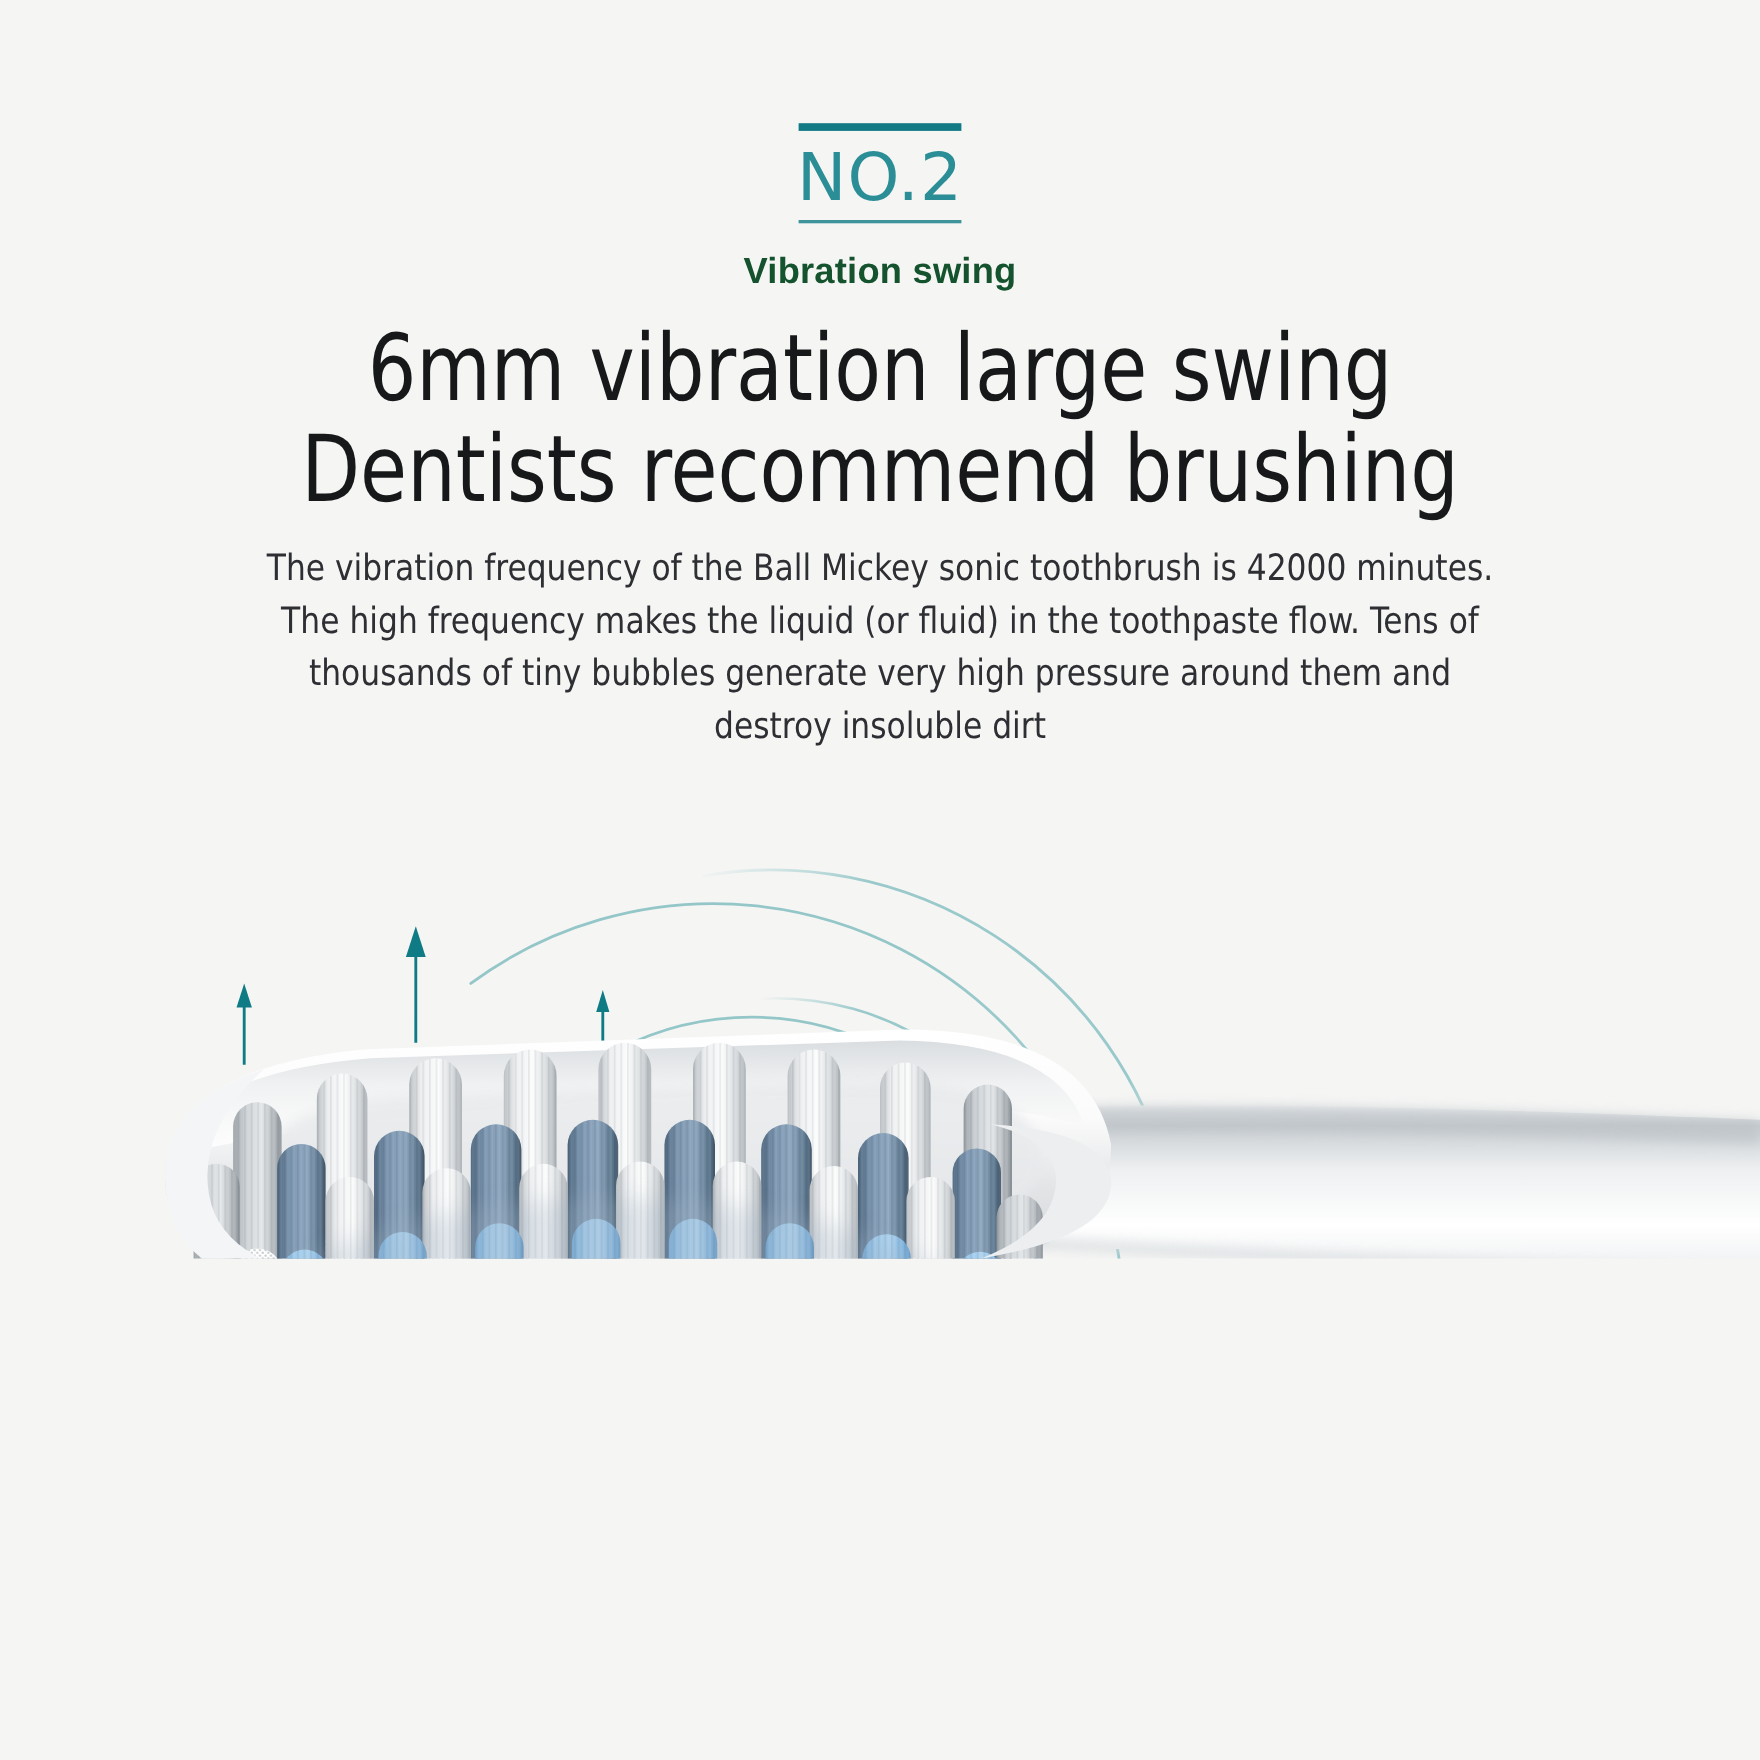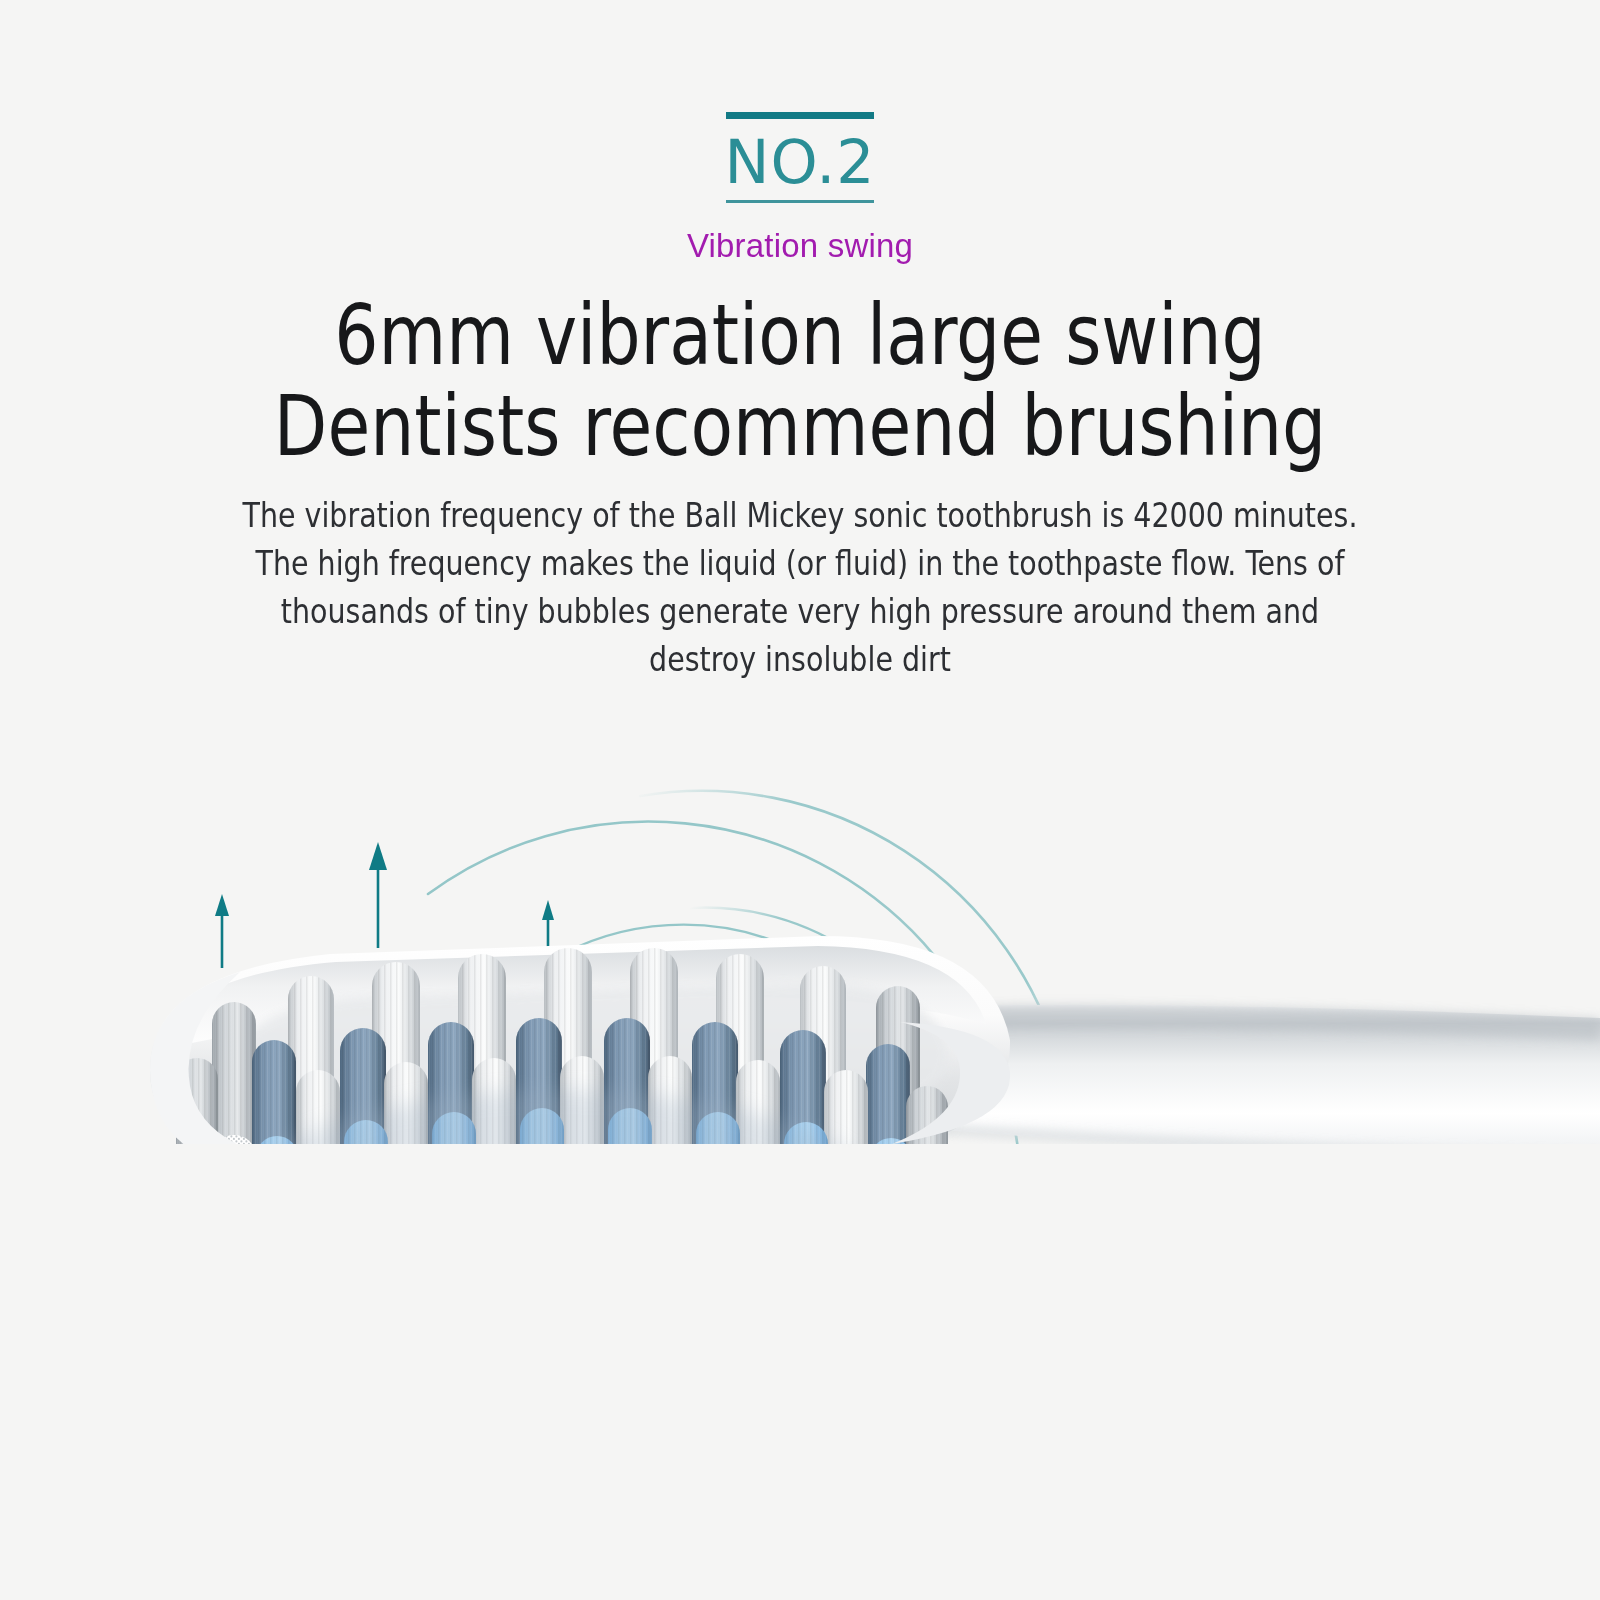--- a/index.html
+++ b/index.html
@@ -15,21 +15,21 @@
   
   .badge{position:absolute;left:0;right:0;top:112px;text-align:center;}
   .rule-thick{width:148px;height:7px;background:#127a85;margin:0 auto;}
   .no-text{
     font-family:"DejaVu Sans",sans-serif;
     font-size:60px;color:#2b8e96;letter-spacing:1px;
     line-height:1.05;margin-top:12px;font-weight:400;
   }
   .rule-thin{width:148px;height:3px;background:#3f949c;margin:6px auto 0;}
   .subtitle{
-    margin-top:24px;font-size:33px;font-weight:normal;color:#a21caf;
+    margin-top:24px;font-size:33px;font-weight:bold;color:#14532d;
     letter-spacing:.2px;
   }
 
   
   .headline{
     position:absolute;left:0;right:0;top:290px;text-align:center;
     color:#17181a;
     font-family:"Liberation Sans Narrow","DejaVu Sans Condensed","Liberation Sans",sans-serif;
     font-size:84px;line-height:1.08;font-weight:400;
     transform:scaleX(.92);

